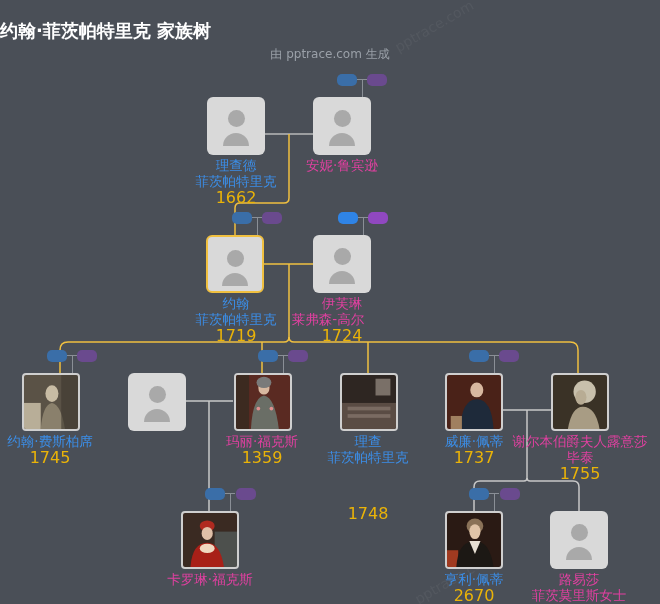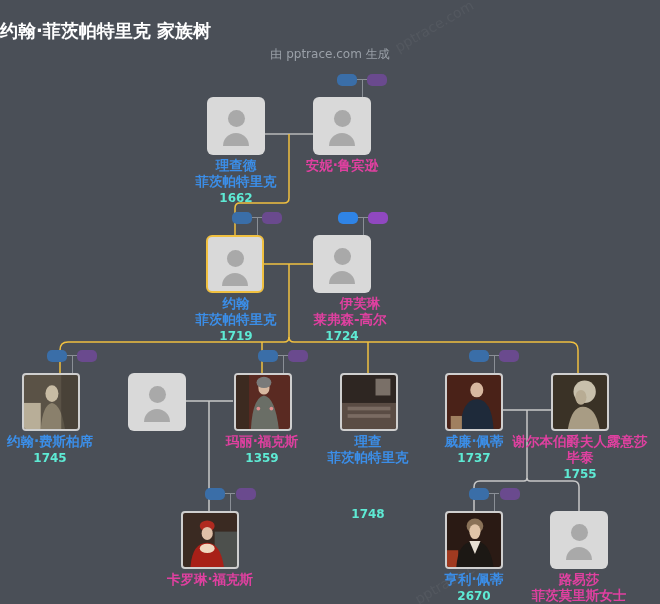--- a/index.html
+++ b/index.html
@@ -31,29 +31,28 @@
   .avatar-head {
     position: absolute; left: 50%; top: 13px; width: 17px; height: 17px;
     margin-left: -8.5px; border-radius: 50%; background: #a9a9a9;
   }
   .avatar-body {
     position: absolute; left: 50%; top: 36px; width: 26px; height: 13px;
     margin-left: -13px; border-radius: 13px 13px 0 0; background: #a9a9a9;
   }
   .portrait { position: absolute; inset: 0; }
   .name {
-    position: absolute; text-align: center; font-size: 13.5px; font-weight: bold;
+    position: absolute; text-align: center; font-size: 13.5px; font-weight: normal;
     line-height: 16px; white-space: nowrap;
   }
   .name.male { color: #3b8ee8; }
   .name.female { color: #e040a0; }
   .year {
-    position: absolute; text-align: center; color: #5eead4; font-size: 12px;
+    position: absolute; text-align: center; color: #eab308; font-size: 16px;
     line-height: 16px;
-    font-weight: bold;
   }
   .toggle {
     position: absolute; width: 20px; height: 12px; border-radius: 5px;
   }
   .toggle.blue { background: #3a6ea8; }
   .toggle.purple { background: #6a4a8e; }
   .toggle.blue.active { background: #2f84e6; }
   .toggle.purple.active { background: #9048c0; }
   .toggle-link { position: absolute; background: #8a8f96; }
 </style>
@@ -121,22 +120,22 @@
   <div class="avatar-body"></div>
 </div>
 <div class="name male" style="left:176px;top:295px;width:120px;">约翰</div>
 <div class="name male" style="left:176px;top:311px;width:120px;">菲茨帕特里克</div>
 <div class="year" style="left:176px;top:328px;width:120px;">1719</div>
 
 <div class="card" style="left:313px;top:235px;">
   <div class="avatar-head"></div>
   <div class="avatar-body"></div>
 </div>
-<div class="name female" style="left:300px;top:295px;width:120px;">伊芙琳</div>
-<div class="name female" style="left:290px;top:311px;width:120px;">莱弗森-高尔</div>
+<div class="name female" style="left:282px;top:295px;width:120px;">伊芙琳</div>
+<div class="name female" style="left:268px;top:311px;width:120px;">莱弗森-高尔</div>
 <div class="year" style="left:282px;top:328px;width:120px;">1724</div>
 
 <div class="toggle blue" style="left:47px;top:350px;"></div>
 <div class="toggle-link" style="left:67px;top:355px;width:10px;height:1px;"></div>
 <div class="toggle-link" style="left:72px;top:355px;width:1px;height:18px;"></div>
 <div class="toggle purple" style="left:77px;top:350px;"></div>
 
 <div class="card photo" style="left:22px;top:373px;">
   <svg class="portrait" viewBox="0 0 58 58">
     <rect width="58" height="58" fill="#5a5246"></rect>

